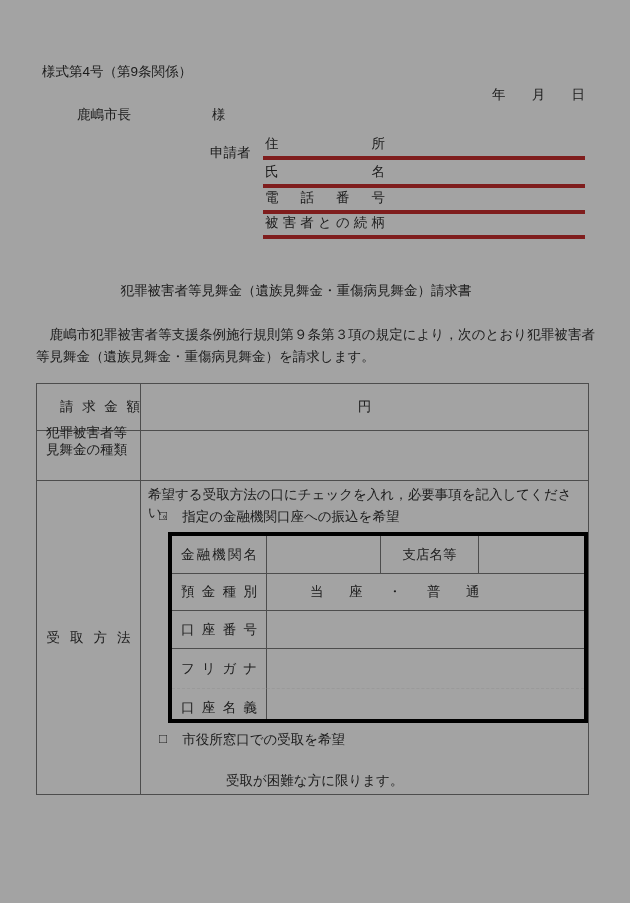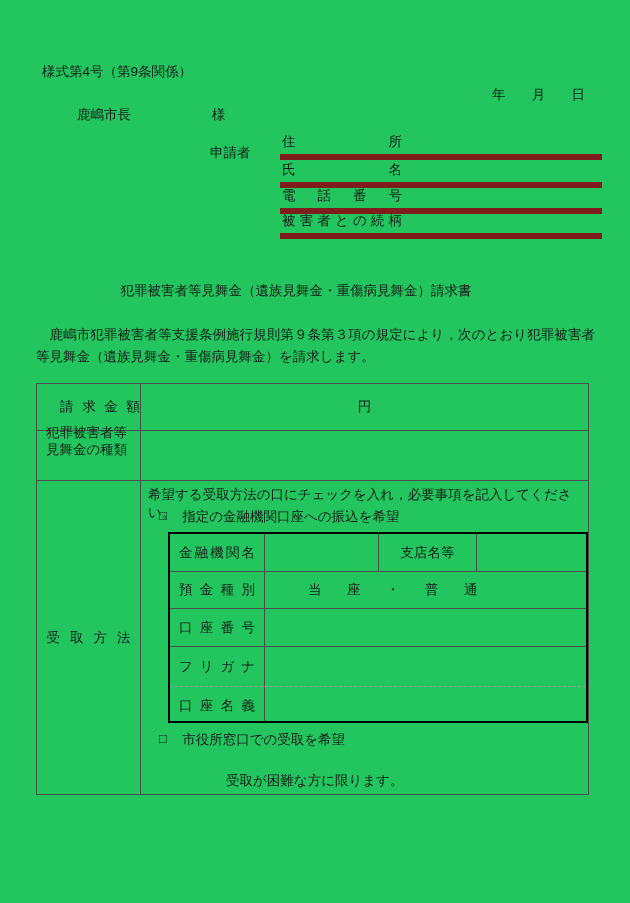--- a/index.html
+++ b/index.html
@@ -2,37 +2,37 @@
 <html><head>
 <meta charset="utf-8">
 <style>
   * { box-sizing: border-box; margin: 0; padding: 0; }
   html, body { background: #e8e8e8; }
   .page {
     position: relative;
     width: 630px;
     height: 903px;
     margin: 0 auto;
-    background: #22c55e;
+    background: #a3a3a3;
     color: #1b1b1b;
     font-family: "Liberation Sans", "DejaVu Sans", sans-serif;
     font-size: 13.5px;
     overflow: hidden;
   }
   .abs { position: absolute; }
 
   
   .form-number { left: 42px; top: 63px; }
   .date-line { left: 492px; top: 86px; width: 93px; display: flex; justify-content: space-between; }
   .addressee-name { left: 77px; top: 106px; }
   .addressee-honorific { left: 212px; top: 106px; }
   .applicant-label { left: 210px; top: 144px; }
 
   
-  .field-row { left: 263px; width: 322px; height: 26px; border-bottom: 6px solid #7f1d1d; margin-left: 17px; }
+  .field-row { left: 263px; width: 322px; height: 26px; border-bottom: 4px solid #7f1d1d; }
   .field-label {
     position: absolute; left: 2px; bottom: 3px; width: 120px;
     display: inline-block; text-align: justify; text-align-last: justify;
   }
 
   .doc-title { left: 36px; top: 282px; width: 520px; text-align: center; }
   .body-par { left: 36px; top: 324px; width: 559px; line-height: 22px; word-break: break-all; text-align: justify; }
 
   
   .claim-table { left: 36px; top: 383px; width: 553px; height: 412px; border: 1px solid #4d4d4d; }
@@ -52,21 +52,21 @@
   
   .instruction { left: 111px; top: 102px; }
   .opt-row { display: flex; align-items: flex-start; }
   .opt1 { left: 122px; top: 124px; }
   .opt2 { left: 122px; top: 347px; }
   .opt-label { margin-left: 15px; }
   .note1 { left: 171px; top: 368px; }
   .note2 { left: 189px; top: 388px; }
 
   
-  .bank-table { position: absolute; left: 131px; top: 148px; width: 420px; height: 191px; border: 2px solid #000000; }
+  .bank-table { position: absolute; left: 131px; top: 148px; width: 420px; height: 191px; border: 4px solid #000000; }
   .bank-table .bvline  { position: absolute; left: 94px; top: 0; bottom: 0; border-left: 1px solid #4d4d4d; }
   .bank-table .bvline2 { position: absolute; left: 208px; top: 0; height: 37px; border-left: 1px solid #4d4d4d; }
   .bank-table .bvline3 { position: absolute; left: 306px; top: 0; height: 37px; border-left: 1px solid #4d4d4d; }
   .bank-table .bh1 { position: absolute; left: 0; right: 0; top: 37px;  border-top: 1px solid #4d4d4d; }
   .bank-table .bh2 { position: absolute; left: 0; right: 0; top: 74px;  border-top: 1px solid #4d4d4d; }
   .bank-table .bh3 { position: absolute; left: 0; right: 0; top: 112px; border-top: 1px solid #4d4d4d; }
   .bank-table .bh4-dotted { position: absolute; left: 0; right: 0; top: 152px; border-top: 1px dashed #9a9a9a; }
   .bcell { position: absolute; display: flex; align-items: center; }
   .jlabel76 { display: inline-block; width: 76px; text-align: justify; text-align-last: justify; margin: 0 auto; }
   .deposit-options { padding-left: 43px; letter-spacing: 6px; white-space: pre; }

